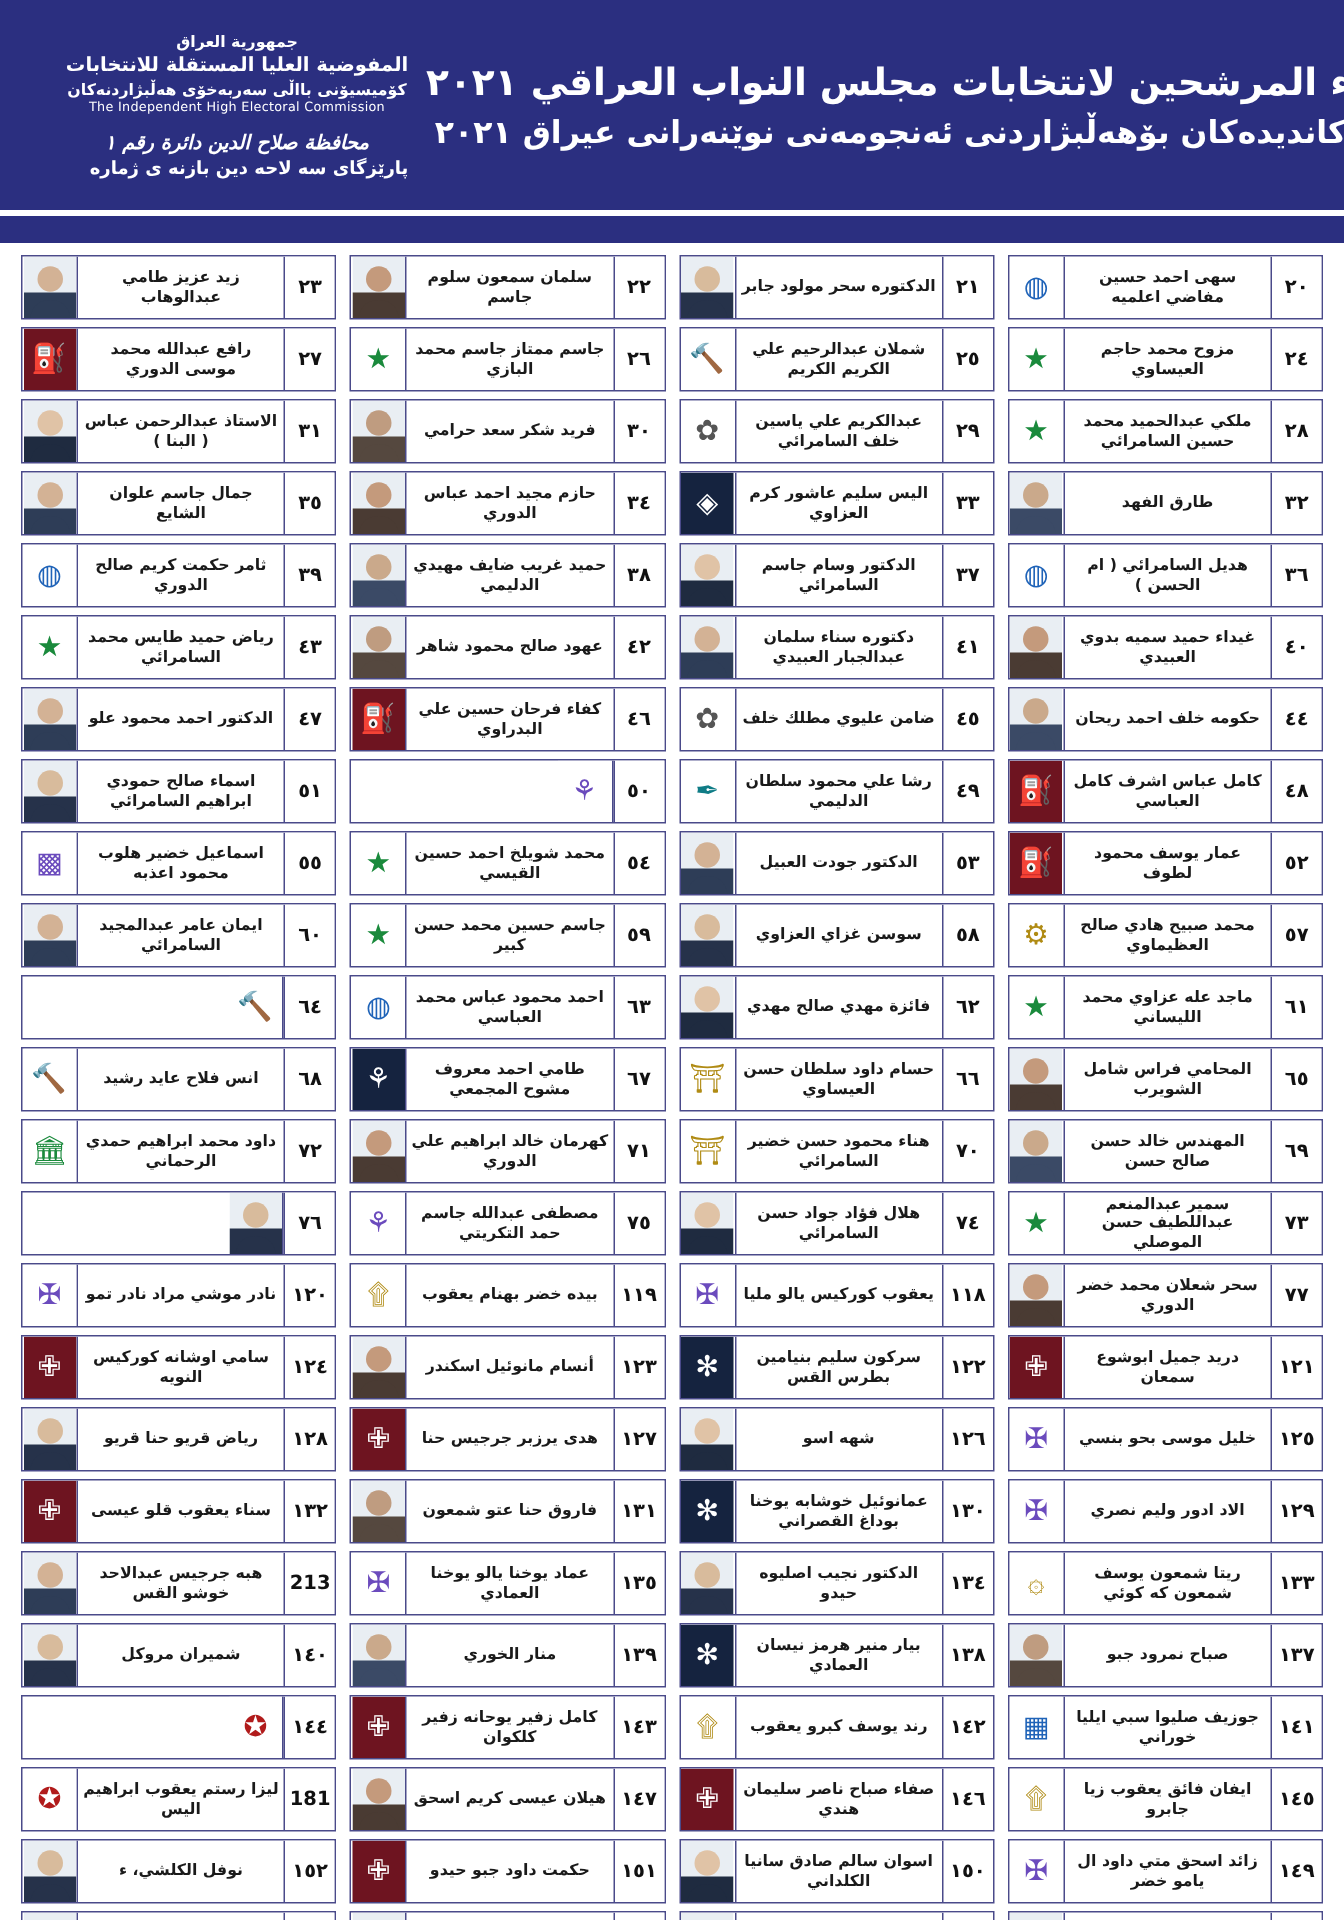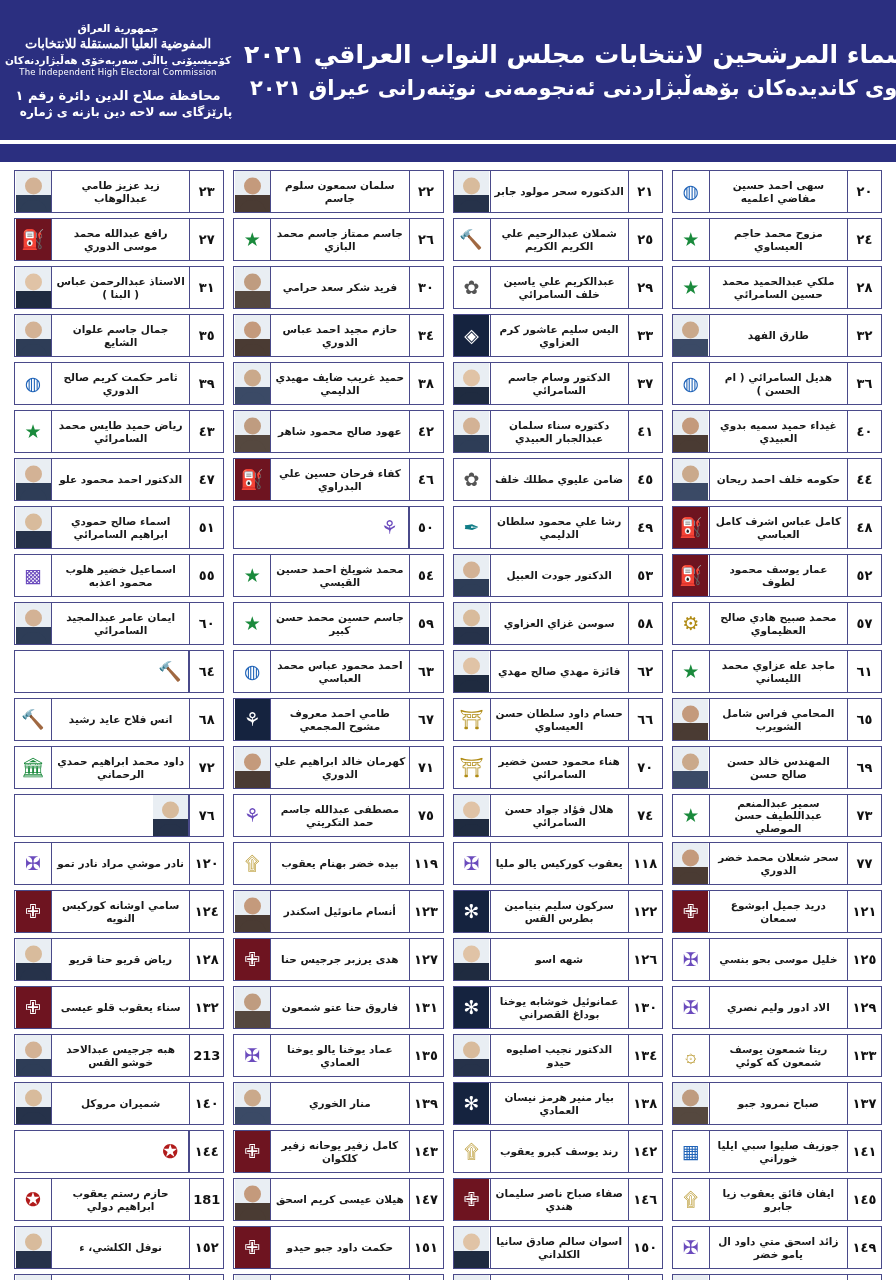--- a/index.html
+++ b/index.html
@@ -17,50 +17,52 @@
 
   
   .header {
     width: 896px;
     height: 140px;
     background: #2b2f80;
     display: flex;
     flex-direction: row-reverse;
     align-items: center;
     position: relative;
+    padding-left: 40px;
   }
   .header-right {
     width: 236px;
     height: 140px;
     display: flex;
     flex-direction: column;
     align-items: center;
     justify-content: center;
     color: #ffffff;
     text-align: center;
     padding: 4px 6px;
   }
   .ihec-line {
     font-size: 10.5px;
     line-height: 1.35;
     font-weight: bold;
     white-space: nowrap;
   }
-  .ihec-line.big { font-size: 13px; font-family: Liberation Serif, serif; }
+  .ihec-line.big { font-size: 13px; }
   .ihec-en {
     font-size: 8.5px;
     direction: ltr;
     letter-spacing: 0.2px;
     margin-bottom: 7px;
   }
   .gov-line {
     font-size: 13px;
     font-weight: bold;
     margin-top: 4px;
     white-space: nowrap;
+    font-style: italic;
   }
   .gov-line2 {
     font-size: 12px;
     font-weight: bold;
     margin-top: 2px;
     white-space: nowrap;
     margin-left: 16px;
   }
   .header-sep {
     width: 2px;
@@ -983,21 +985,21 @@
           <svg class="ph" viewBox="0 0 35 41">
             <rect width="35" height="41" fill="#e9eef3"></rect>
             <rect y="24" width="35" height="17" fill="#4a3b33"></rect>
             <circle cx="17.5" cy="15" r="8.5" fill="#c49a7c"></circle>
             <path d="M4 41c1.5-9 7-12 13.5-12S29.5 32 31 41z" fill="#4a3b33"></path>
           </svg>
         </div>
       </div>
       <div class="cell">
         <div class="num">181</div>
-        <div class="cand-name">حازم رستم يعقوب ابراهيم دولي</div>
+        <div class="cand-name">ليزا رستم يعقوب ابراهيم الیس</div>
         <div class="photo">
           <div class="sym sym-red">✪</div>
         </div>
       </div>
       <div class="cell">
         <div class="num">١٤٩</div>
         <div class="cand-name">زائد اسحق متي داود ال يامو خضر</div>
         <div class="photo">
           <div class="sym sym-purple">✠</div>
         </div>

